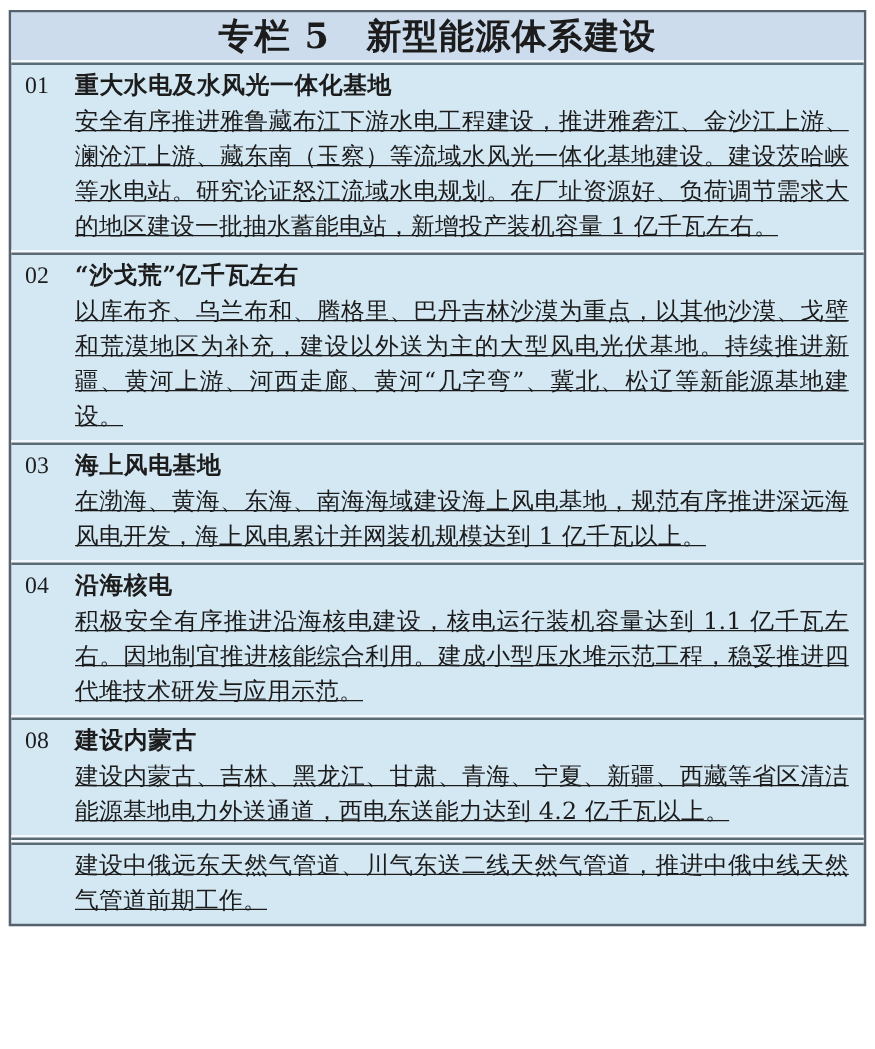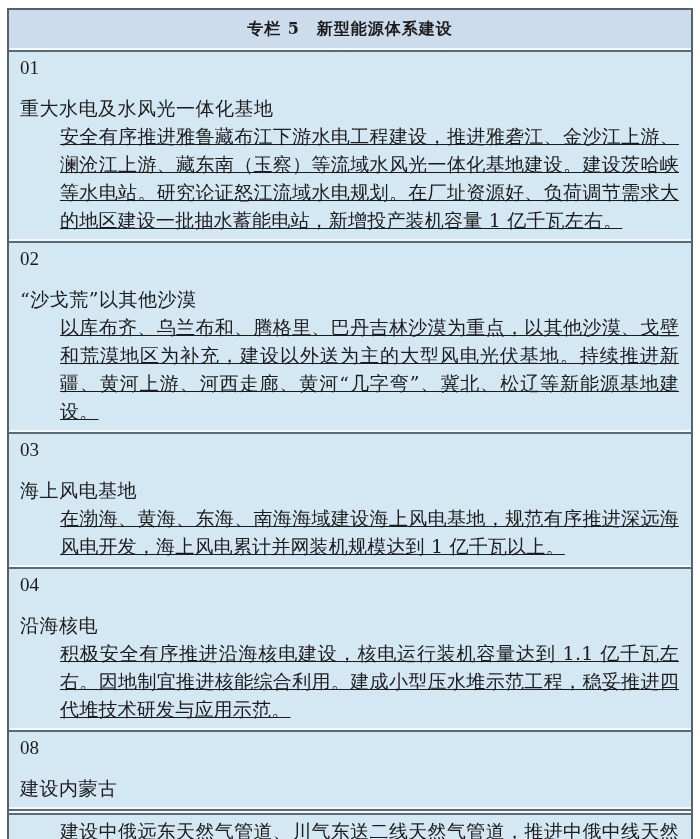--- a/index.html
+++ b/index.html
@@ -16,50 +16,49 @@
     margin: 8px 7px;
     border: 2px solid #55626d;
     background: #d4e8f4;
     box-sizing: border-box;
     width: 686px;
   }
   .panel-title {
     background: #ccdcec;
     text-align: center;
     font-weight: bold;
-    font-size: 16px;
+    font-size: 28px;
     line-height: 28px;
     padding: 5px 0 5px 0;
     letter-spacing: 1px;
   }
   .divider {
     height: 2px;
     background: #f3f9fc;
     border-bottom: 2px solid #5a6b74;
   }
   .sec {
     padding: 2px 12px 5px 11px;
     font-size: 19px;
     line-height: 28px;
   }
   .sec-head {
     display: flex;
     align-items: baseline;
     line-height: 28px;
-    flex-direction: column;
   }
   .sec-num {
     width: 40px;
     flex: 0 0 40px;
     font-family: "Liberation Serif", serif;
     font-size: 19px;
     font-weight: normal;
   }
   .sec-title {
-    font-weight: normal;
+    font-weight: bold;
     letter-spacing: 0.5px;
   }
   .sec-body {
     margin-left: 40px;
     text-align: justify;
     letter-spacing: 0.2px;
     text-decoration: underline;
   }
 </style>
 </head>
@@ -75,21 +74,21 @@
       <span class="sec-num">01</span>
       <span class="sec-title">重大水电及水风光一体化基地</span>
     </div>
     <div class="sec-body">安全有序推进雅鲁藏布江下游水电工程建设，推进雅砻江、金沙江上游、澜沧江上游、藏东南（玉察）等流域水风光一体化基地建设。建设茨哈峡等水电站。研究论证怒江流域水电规划。在厂址资源好、负荷调节需求大的地区建设一批抽水蓄能电站，新增投产装机容量 1 亿千瓦左右。</div>
   </div>
 
   <div class="divider"></div>
   <div class="sec">
     <div class="sec-head">
       <span class="sec-num">02</span>
-      <span class="sec-title">“沙戈荒”以其他沙漠</span>
+      <span class="sec-title">“沙戈荒”亿千瓦左右</span>
     </div>
     <div class="sec-body">以库布齐、乌兰布和、腾格里、巴丹吉林沙漠为重点，以其他沙漠、戈壁和荒漠地区为补充，建设以外送为主的大型风电光伏基地。持续推进新疆、黄河上游、河西走廊、黄河“几字弯”、冀北、松辽等新能源基地建设。</div>
   </div>
 
   <div class="divider"></div>
   <div class="sec">
     <div class="sec-head">
       <span class="sec-num">03</span>
       <span class="sec-title">海上风电基地</span>
     </div>
@@ -104,20 +103,21 @@
     </div>
     <div class="sec-body">积极安全有序推进沿海核电建设，核电运行装机容量达到 1.1 亿千瓦左右。因地制宜推进核能综合利用。建成小型压水堆示范工程，稳妥推进四代堆技术研发与应用示范。</div>
   </div>
 
   <div class="divider"></div>
   <div class="sec">
     <div class="sec-head">
       <span class="sec-num">08</span>
       <span class="sec-title">建设内蒙古</span>
     </div>
+    <div class="sec-body">建设内蒙古、吉林、黑龙江、甘肃、青海、宁夏、新疆、西藏等省区清洁能源基地电力外送通道，西电东送能力达到 4.2 亿千瓦以上。</div>
   </div>
 
   <div class="divider"></div>
 
   <div class="divider"></div>
   <div class="sec">
     <div class="sec-body">建设中俄远东天然气管道、川气东送二线天然气管道，推进中俄中线天然气管道前期工作。</div>
   </div>
 
 </div>

